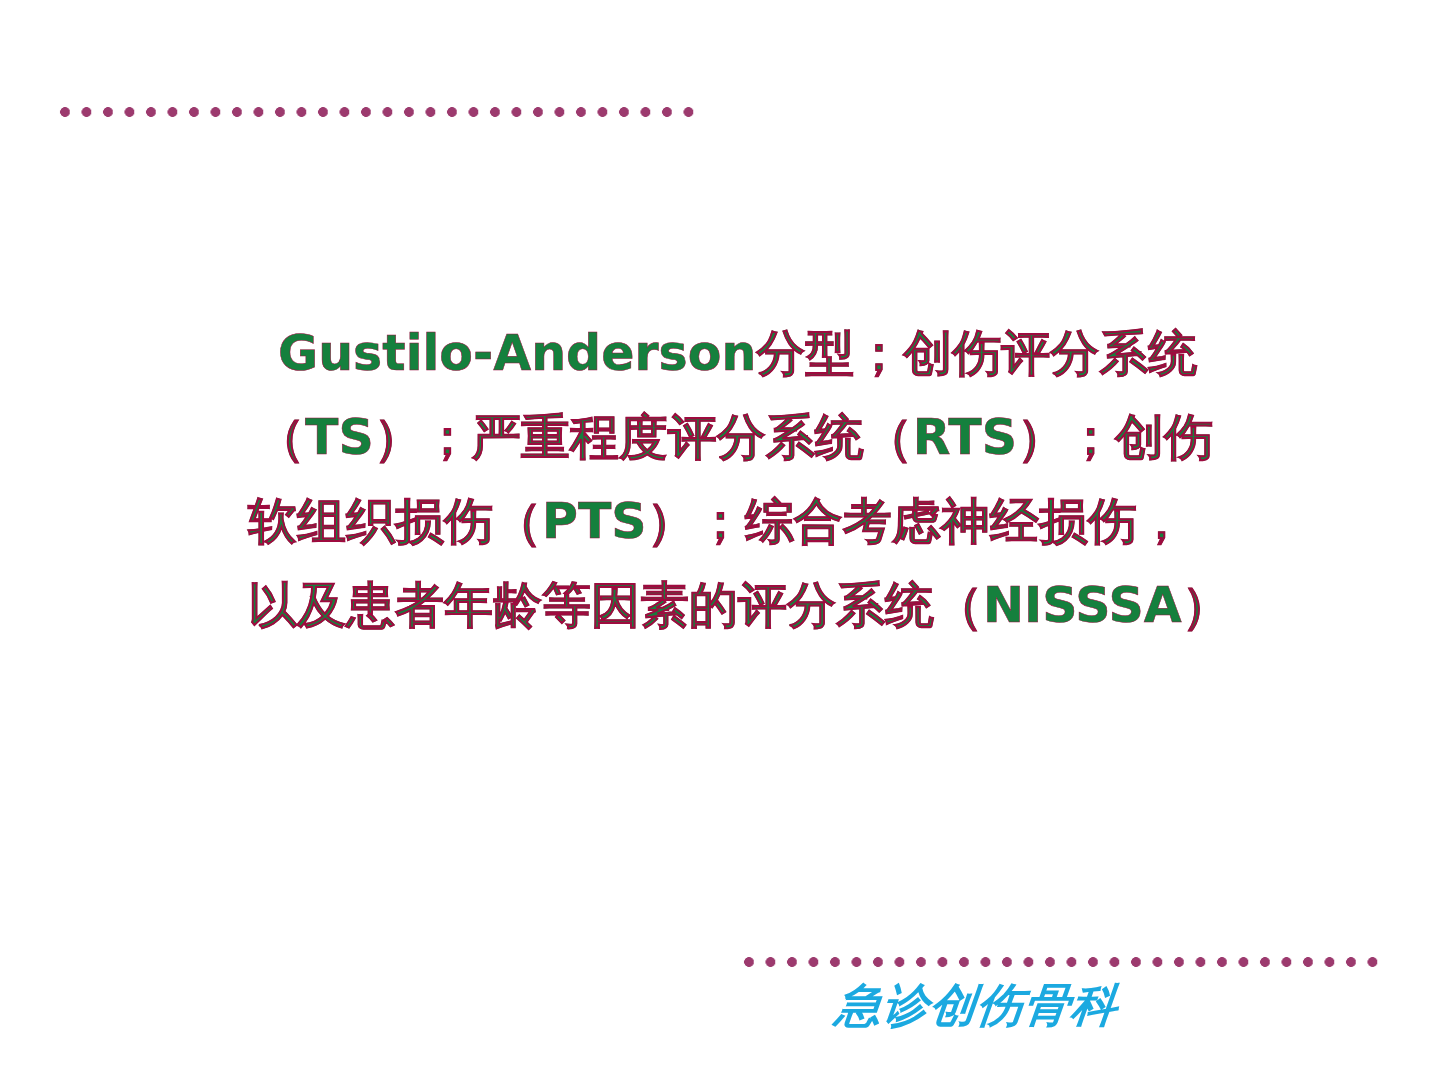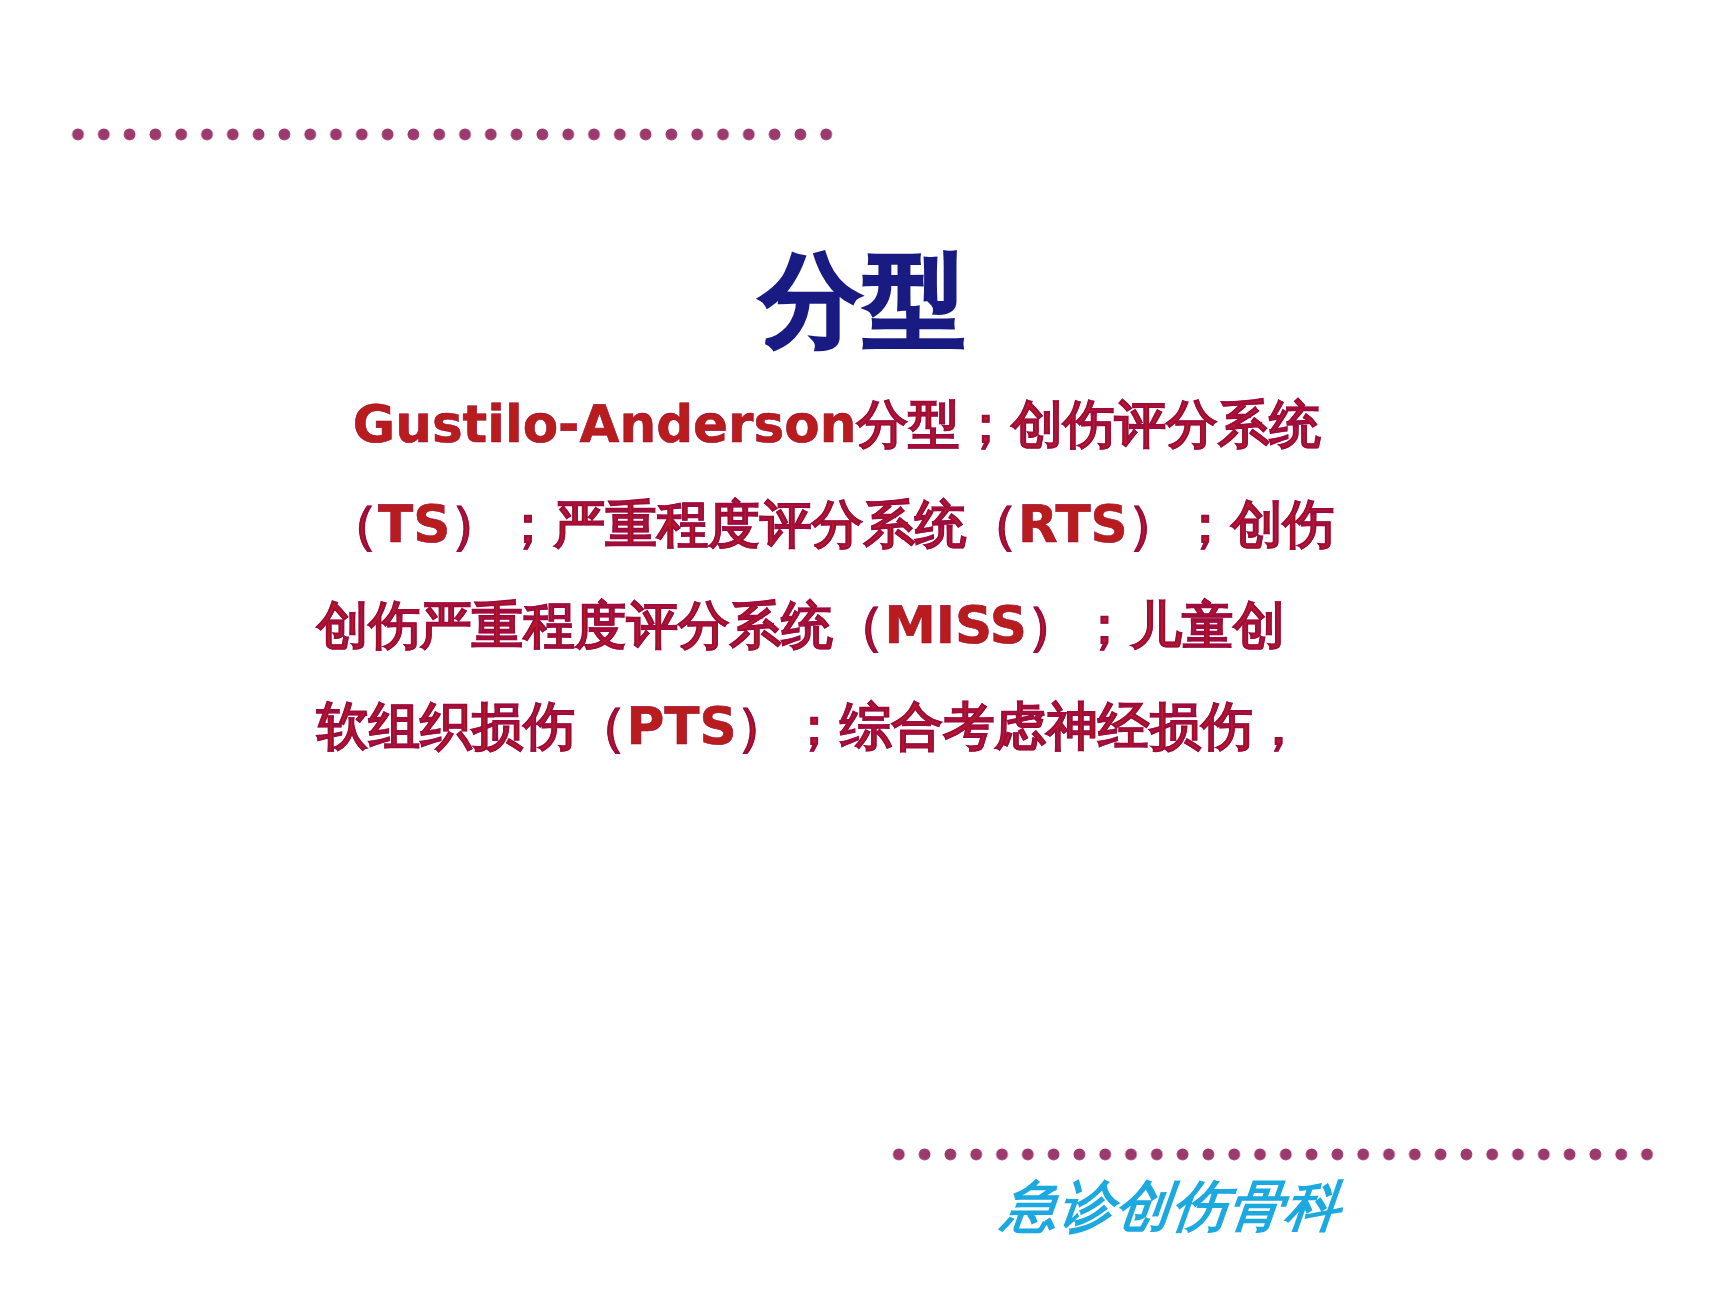--- a/index.html
+++ b/index.html
@@ -54,27 +54,27 @@
     font-size: 84px;
     line-height: 1.0;
     letter-spacing: 2px;
     -webkit-text-stroke: 2.4px #191b83;
     paint-order: stroke fill;
   }
 
   
   .body-block {
     position: absolute;
-    left: 264px;
+    left: 248px;
     top: 312px;
     width: 946px;
-    color: #b91c1c;
+    color: #15803d;
     font-family: "DejaVu Sans", "Liberation Sans", sans-serif;
     font-weight: bold;
-    font-size: 43px;
+    font-size: 49px;
     line-height: 84px;
     text-align: justify;
     text-justify: inter-character;
     letter-spacing: 0px;
     -webkit-text-stroke: 0.5px #9e0b3f;
   }
   .body-line {
     display: block;
     white-space: nowrap;
   }
@@ -96,26 +96,25 @@
     transform: skewX(-6deg);
   }
 </style>
 </head>
 <body>
 
 <div class="slide">
 
   <div class="dotted-rule top"></div>
 
-  <h1 class="slide-title">分型</h1>
 
   <div class="body-block">
     <span class="body-line indent-1">Gustilo-Anderson分型；创伤评分系统</span>
     <span class="body-line indent-2">（TS）；严重程度评分系统（RTS）；创伤</span>
-    <span class="body-line">创伤严重程度评分系统（MISS）；儿童创</span>
     <span class="body-line">软组织损伤（PTS）；综合考虑神经损伤，</span>
+    <span class="body-line">以及患者年龄等因素的评分系统（NISSSA）</span>
   </div>
 
   <div class="dotted-rule bottom"></div>
 
   <div class="footer-signature">急诊创伤骨科</div>
 
 </div>
 
 </body></html>

